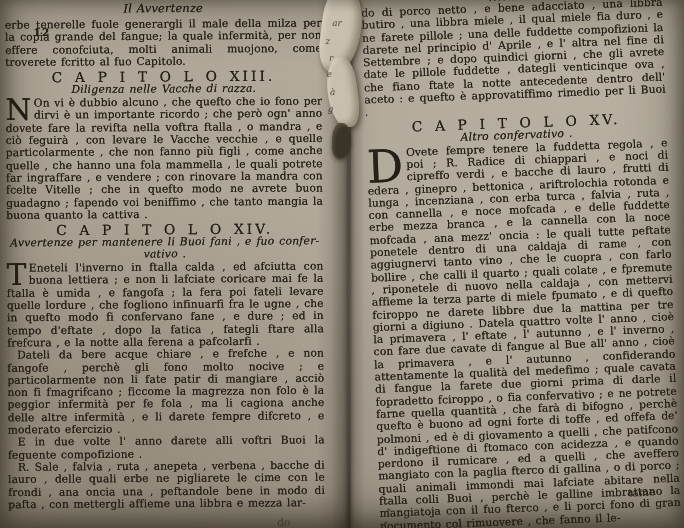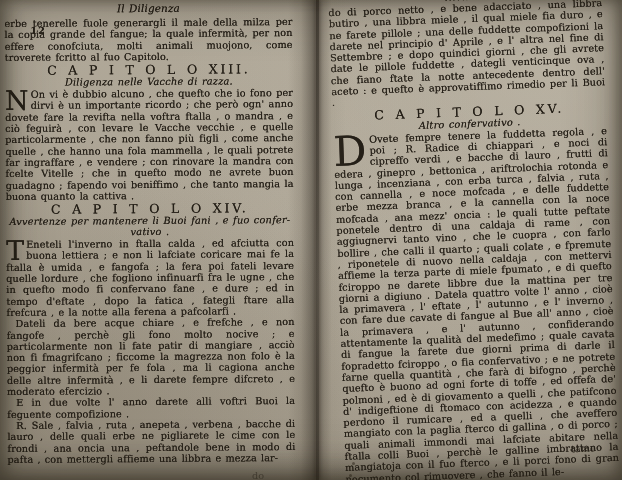--- a/index.html
+++ b/index.html
@@ -61,21 +61,21 @@
   .speck{position:absolute;width:3px;height:3px;border-radius:50%;background:rgba(50,42,30,0.55);}
 </style>
 </head>
 <body>
 
 <div class="scan">
 
   <div class="page page-left">
     <div class="runhead">
       <span class="pagenum">12</span>
-      <span>Il Diligenza</span>
+      <span>Il Avvertenze</span>
     </div>
 
     <p>erbe tenerelle fuole generargli il male della milza per la copia grande del fangue; la quale infermità, per non effere conofciuta, molti animali muojono, come troverete fcritto al fuo Capitolo.</p>
 
     <p class="chap">C A P I T O L O  XIII.</p>
     <p class="subtitle">Diligenza nelle Vacche di razza.</p>
     <p><span class="dropcap">N</span><span>On vi è dubbio alcuno , che quefto che io fono per dirvi è un importante ricordo ; che però ogn' anno dovete fare la revifta nella voftra ftalla , o mandra , e ciò feguirà , con levare le Vacche vecchie , e quelle particolarmente , che non fanno più figli , come anche quelle , che hanno una fola mammella , le quali potrete far ingraffare , e vendere ; con rinovare la mandra con fcelte Vitelle ; che in quefto modo ne avrete buon guadagno ; fapendo voi beniffimo , che tanto mangia la buona quanto la cattiva .</span></p>
 
     <p class="chap">C A P I T O L O  XIV.</p>
     <p class="subtitle">Avvertenze per mantenere li Buoi fani , e fuo confer- vativo .</p>
@@ -92,18 +92,29 @@
     <p>do di porco netto , e bene adacciato , una libbra butiro , una libbra miele , il qual miele fia duro , e ne farete pillole ; una delle fuddette compofizioni la darete nel principio d' Aprile , e l' altra nel fine di Settembre ; e dopo quindici giorni , che gli avrete date le pillole fuddette , dategli venticinque ova , che fiano ftate la notte antecedente dentro dell' aceto : e quefto è approvatiffimo rimedio per li Buoi .</p>
 
     <p class="chap">C A P I T O L O  XV.</p>
     <p class="subtitle">Altro confervativo .</p>
     <p><span class="dropcap-big">D</span><span>Ovete fempre tenere la fuddetta regola , e poi ; R. Radice di chiappari , e noci di cipreffo verdi , e bacche di lauro , frutti di edera , ginepro , bettonica , ariftrolochia rotonda e lunga , incenziana , con erba turca , falvia , ruta , con cannella , e noce mofcada , e delle fuddette erbe mezza branca , e la cannella con la noce mofcada , ana mezz' oncia : le quali tutte peftate ponetele dentro di una caldaja di rame , con aggiugnervi tanto vino , che le cuopra , con farlo bollire , che calli il quarto ; quali colate , e fpremute , riponetele di nuovo nella caldaja , con mettervi affieme la terza parte di miele fpumato , e di quefto fciroppo ne darete libbre due la mattina per tre giorni a digiuno . Datela quattro volte l' anno , cioè la primavera , l' eftate , l' autunno , e l' inverno , con fare due cavate di fangue al Bue all' anno , cioè la primavera , e l' autunno , confiderando attentamente la qualità del medefimo ; quale cavata di fangue la farete due giorni prima di darle il fopradetto fciroppo , o fia confervativo ; e ne potrete farne quella quantità , che farà di bifogno , perchè quefto è buono ad ogni forte di toffe , ed offefa de' polmoni , ed è di giovamento a quelli , che patifcono d' indigeftione di ftomaco con acidezza , e quando perdono il rumicare , ed a quelli , che aveffero mangiato con la paglia fterco di gallina , o di porco ; quali animali immondi mai lafciate abitare nella ftalla colli Buoi , perchè le galline imbrattano la mangiatoja con il fuo fterco , e li porci fono di gran nocumento col rimuovere , che fanno il le-</span></p>
   </div>
   <span class="catchword catch-right">tame</span>
 
   <div class="gutter"></div>
   <div class="crease"></div>
+  <div class="tear">
+    <div class="blob blob1"></div>
+    <div class="blob blob2"></div>
+    <div class="teardrop"></div>
+    <span class="frag f0">ar</span>
+    <span class="frag f1">z</span>
+    <span class="frag f2">r</span>
+    <span class="frag f3">e</span>
+    <span class="frag f4">à</span>
+    <span class="frag f5">g</span>
+  </div>
 
   <span class="speck" style="left:352px;top:462px;"></span>
   <span class="speck" style="left:349px;top:474px;"></span>
 
   <div class="vignette"></div>
 </div>
 
 </body></html>

